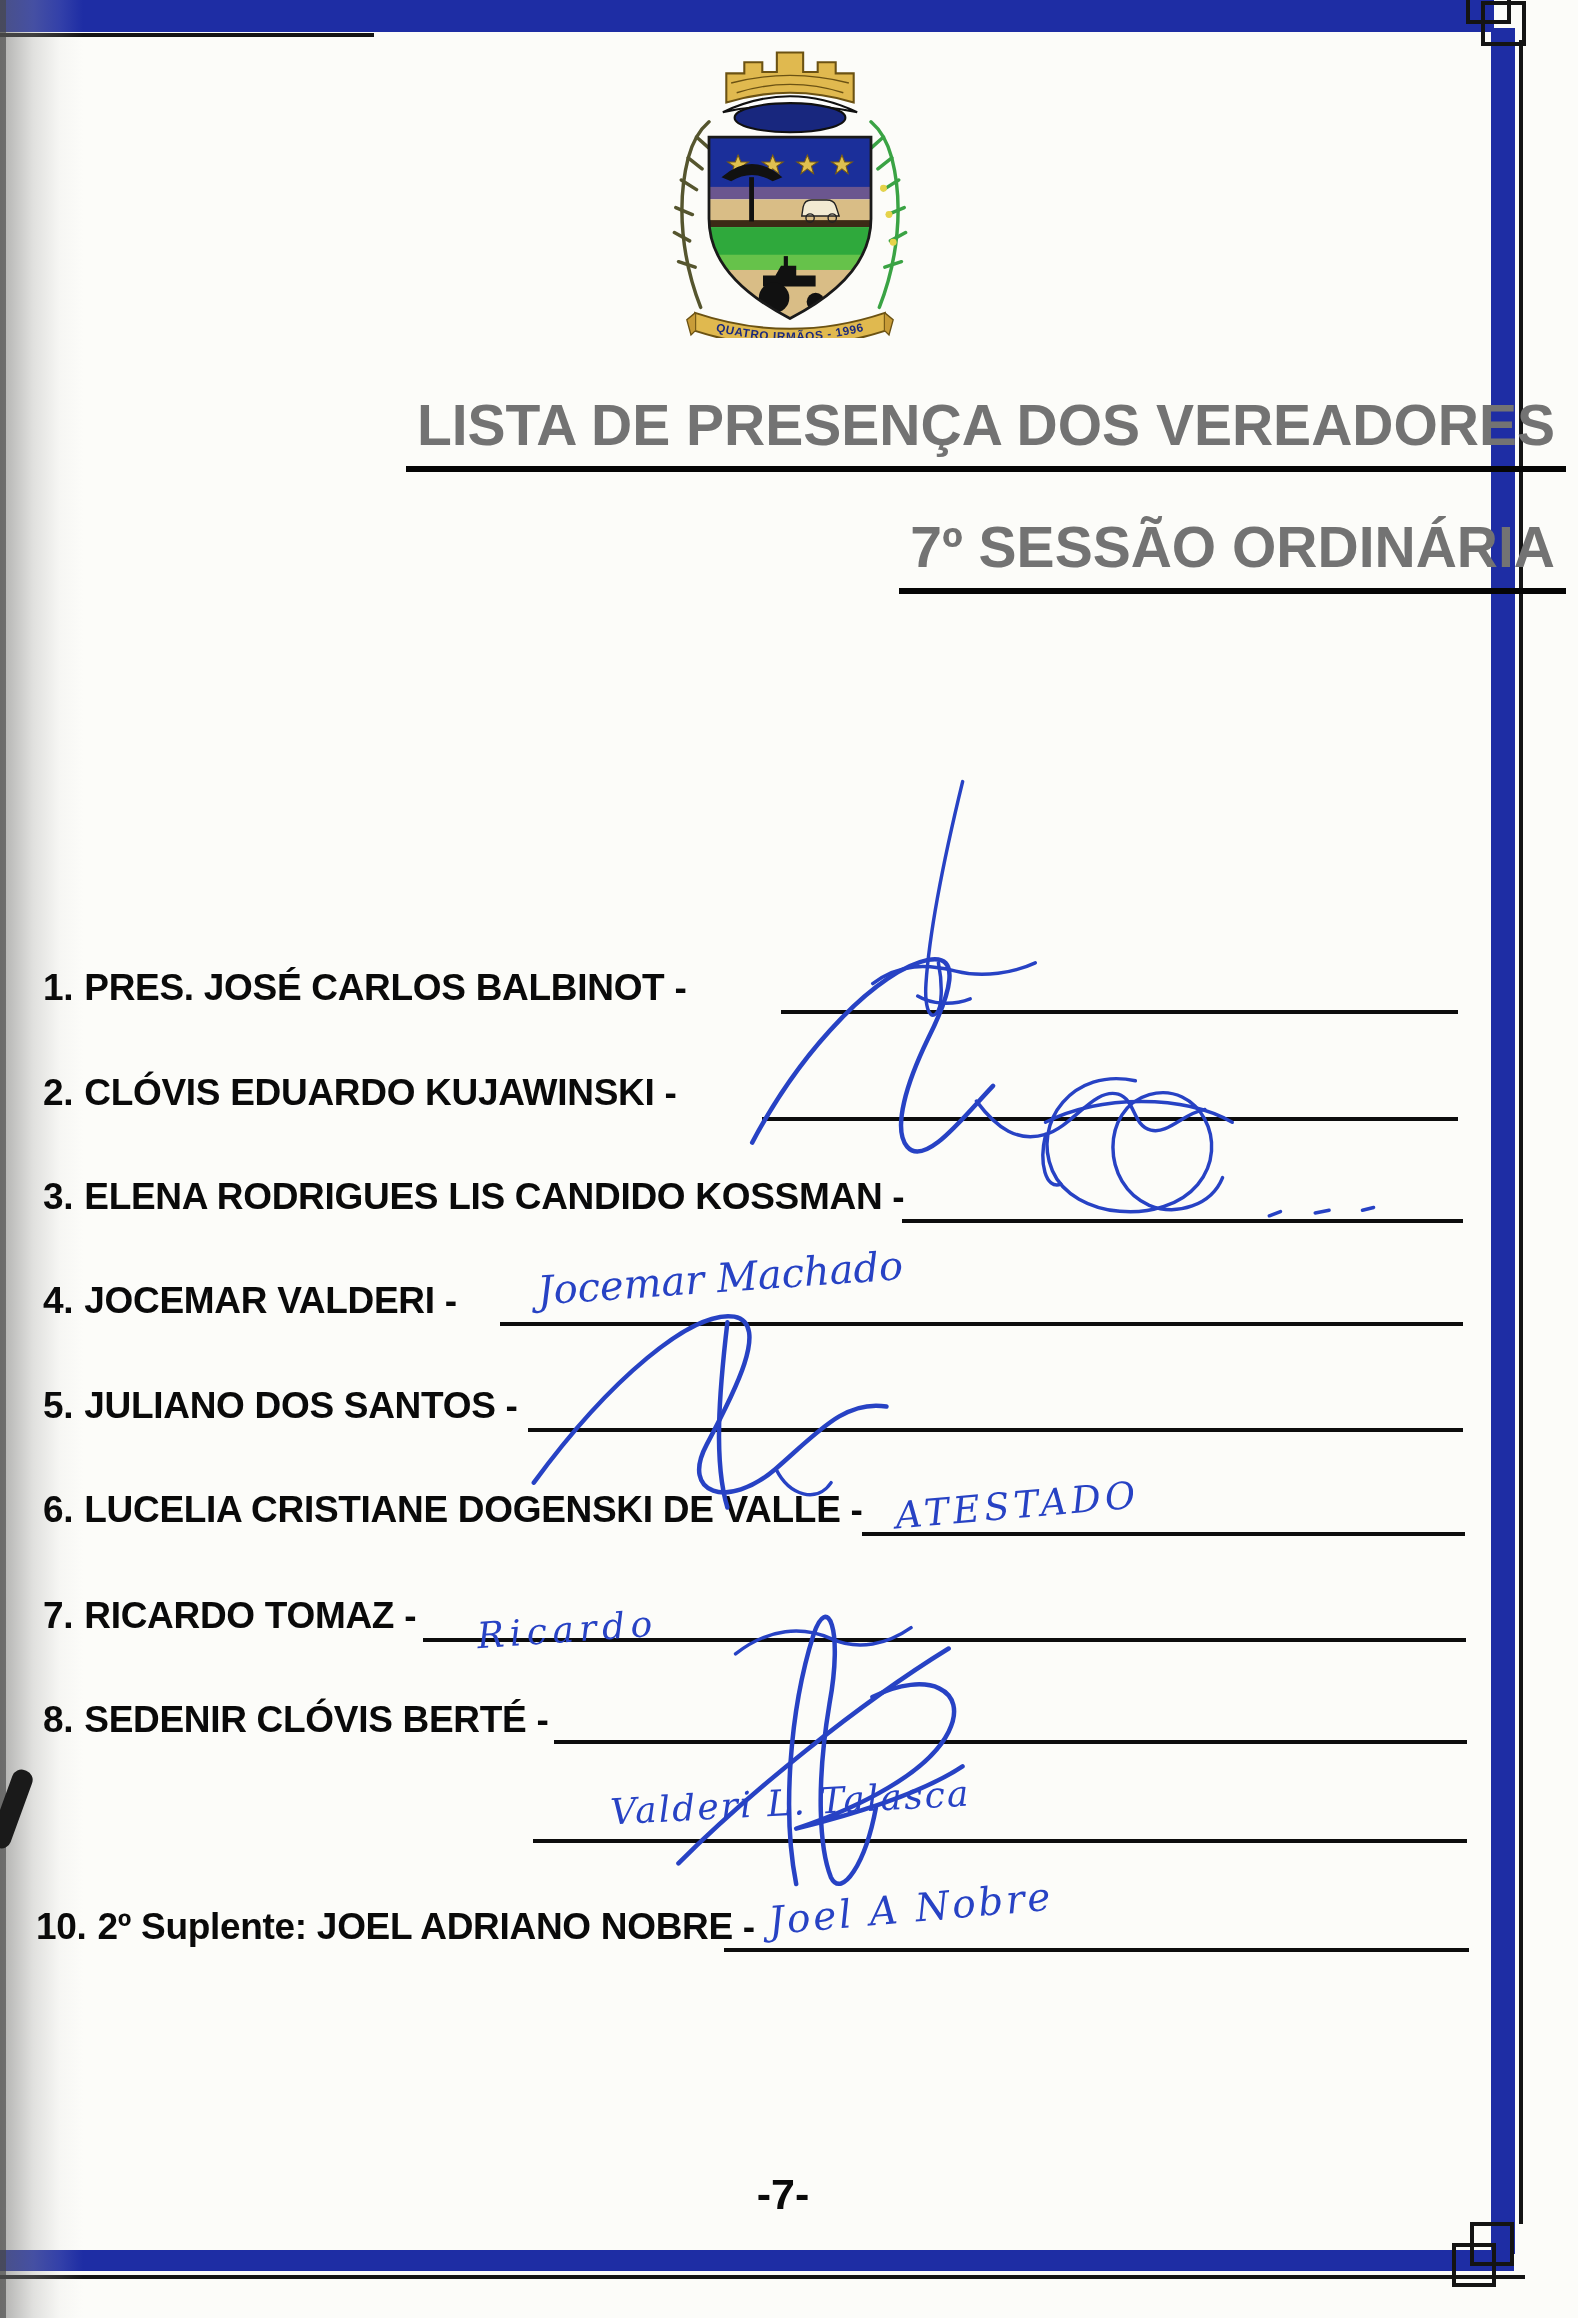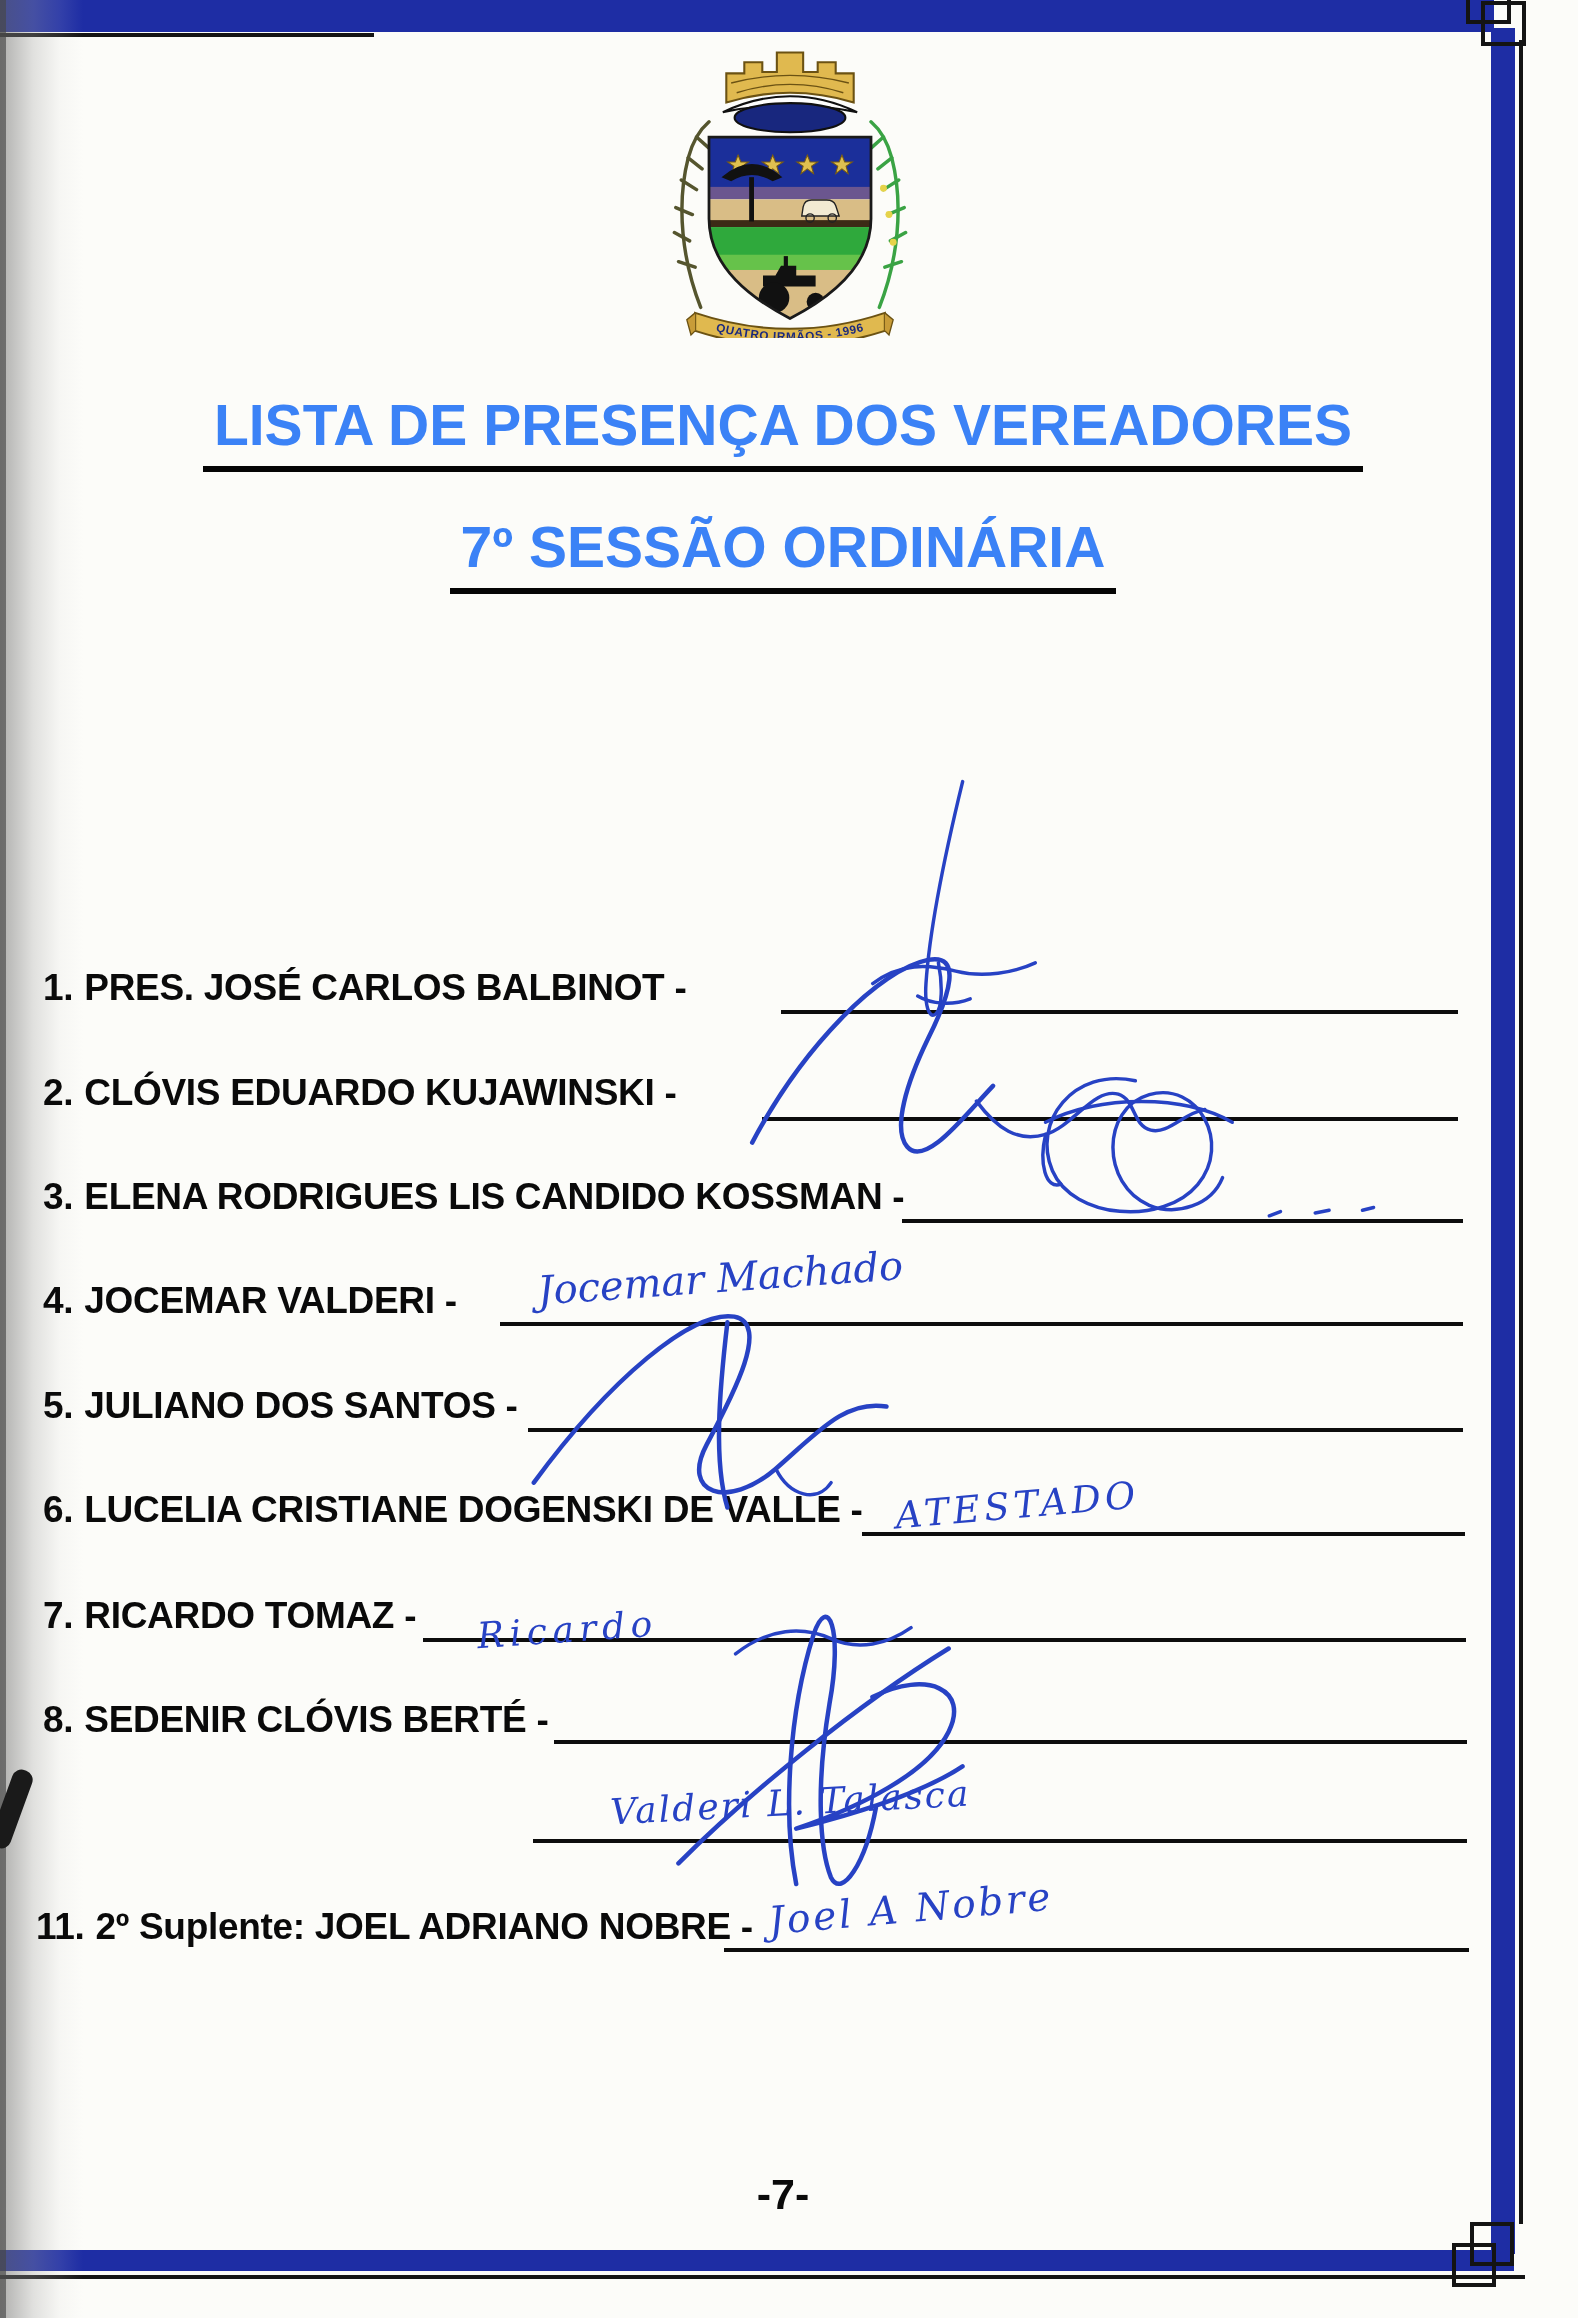--- a/index.html
+++ b/index.html
@@ -21,21 +21,21 @@
   .edge-dark-line{position:absolute;left:0;top:0;width:5.5px;height:100%;background:rgba(70,70,70,.65);}
   
   .b-top{position:absolute;left:0;top:0;width:1494px;height:32px;background:#1e2da4;}
   .b-top-black{position:absolute;left:0;top:33px;width:374px;height:4.2px;background:#141414;}
   .b-right-blue{position:absolute;left:1491px;top:28px;width:23.6px;height:2226px;background:#1e2da4;}
   .b-right-black{position:absolute;left:1519px;top:40px;width:4.2px;height:2184px;background:#141414;}
   .b-bot-blue{position:absolute;left:0;top:2250px;width:1514px;height:21px;background:#1e2da4;}
   .b-bot-black{position:absolute;left:0;top:2275px;width:1525px;height:4.2px;background:#141414;}
   .knot-sq{position:absolute;border:4.8px solid #141414;background:transparent;}
   
-  .title{position:absolute;left:0;width:1566px;text-align:center;font-weight:bold;color:#3b82f6;white-space:nowrap;}
+  .title{position:absolute;left:0;width:1566px;text-align:right;font-weight:bold;color:#737373;white-space:nowrap;}
   .title > span{display:inline-block;border-bottom:6.2px solid #050505;padding:0 11px 8.3px 11px;}
   .t1{top:392px;font-size:57px;letter-spacing:0px;}
   .t2{top:514px;font-size:57px;}
   .t3{top:635px;font-size:57px;}
   .t4{top:751px;font-size:57px;}
   
   .row{position:absolute;font-weight:bold;font-size:37px;letter-spacing:-0.3px;color:#0a0a0a;white-space:nowrap;}
   .row .num{display:inline-block;margin-right:11px;}
   .sigline{position:absolute;height:4.2px;background:#0d0d0d;}
   
@@ -181,21 +181,21 @@
   <div class="sigline" style="left:423px;top:1638px;width:1043px;"></div>
 
   <div class="row" style="left:43px;top:1699px;">
     <span class="num">8.</span><span class="nm">SEDENIR CLÓVIS BERTÉ -</span>
   </div>
   <div class="sigline" style="left:554px;top:1740px;width:913px;"></div>
 
   <div class="sigline" style="left:533px;top:1839px;width:934px;"></div>
 
   <div class="row" style="left:36px;top:1906px;">
-    <span class="num">11.</span><span class="nm">2º Suplente: JOEL ADRIANO NOBRE -</span>
+    <span class="num">10.</span><span class="nm">2º Suplente: JOEL ADRIANO NOBRE -</span>
   </div>
   <div class="sigline" style="left:724px;top:1948px;width:745px;"></div>
 
   <svg class="sig-svg" style="left:807px;top:776px;" width="249" height="263" viewBox="0 0 360 380">
     <path d="M225,8 C205,90 178,210 172,300 C170,330 176,352 186,344 C196,336 196,300 190,270"></path>
     <path d="M95,300 C135,270 175,272 215,282 C255,292 300,284 330,270"></path>
     <path d="M160,318 C180,330 210,332 236,322"></path>
   </svg>
 
   <svg class="sig-svg" style="left:720px;top:935px;" width="499" height="263" viewBox="0 0 720 380">

